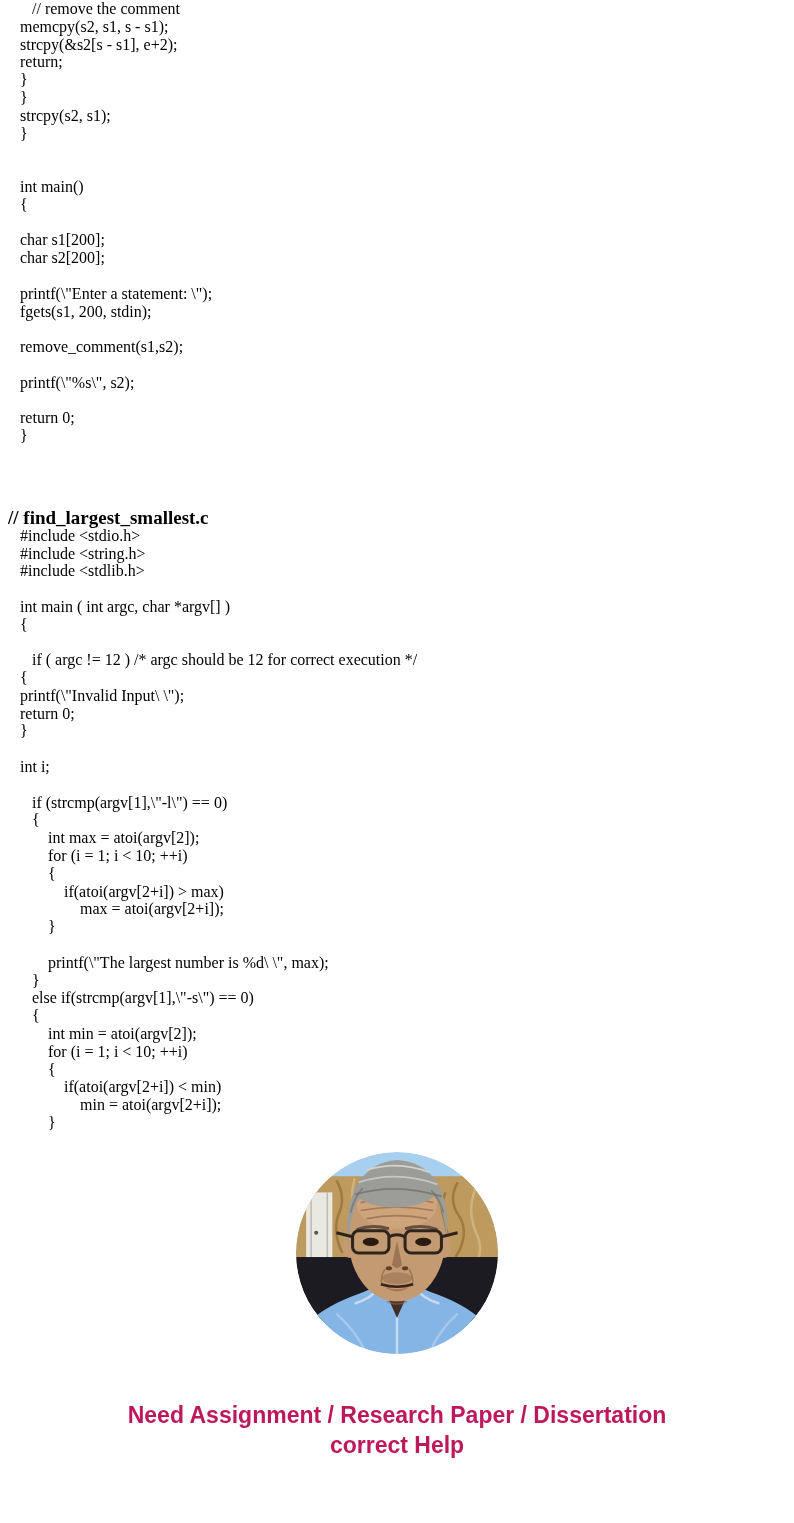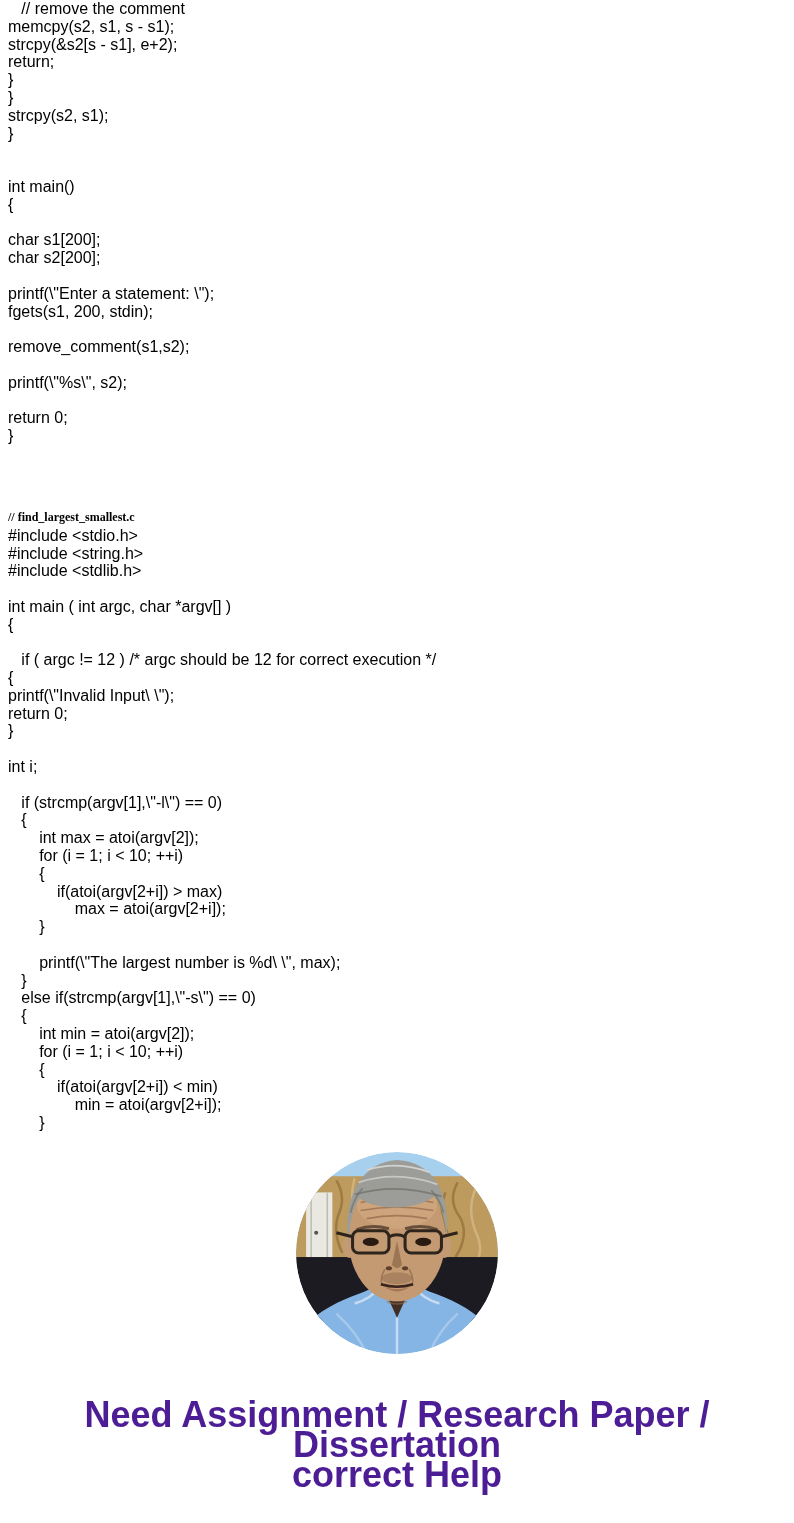--- a/index.html
+++ b/index.html
@@ -9,49 +9,49 @@
     background: #ffffff;
   }
   body {
     width: 794px;
     min-height: 1523px;
     font-family: "Liberation Serif", "DejaVu Serif", serif;
     color: #000000;
   }
   .code-block {
     white-space: pre-wrap;
-    font-family: Liberation Sans, sans-serif;
+    font-family: Liberation Serif, serif;
     font-size: 16px;
     line-height: 17.8px;
-    margin: 0 0 0 8px;
+    margin: 0 0 0 20px;
   }
   .code-file-header {
     white-space: pre-wrap;
     font-family: "Liberation Serif", "DejaVu Serif", serif;
-    font-size: 12px;
+    font-size: 19px;
     line-height: 17.8px;
     font-weight: bold;
     margin: 64px 0 0 8px;
   }
   .avatar-wrap {
     width: 202px;
     height: 202px;
     margin: 20px auto 0 auto;
     border-radius: 50%;
     overflow: hidden;
   }
   .avatar-wrap svg { display: block; }
   .footer-banner {
     margin-top: 46px;
     text-align: center;
     font-family: "Liberation Sans", "DejaVu Sans", sans-serif;
     font-weight: 700;
-    font-size: 36px;
+    font-size: 23px;
     line-height: 30px;
-    color: #4c1d95;
+    color: #be185d;
   }
 </style>
 </head>
 <body>
 
 <div class="code-block">   // remove the comment
 memcpy(s2, s1, s - s1);
 strcpy(&amp;s2[s - s1], e+2);
 return;
 }

